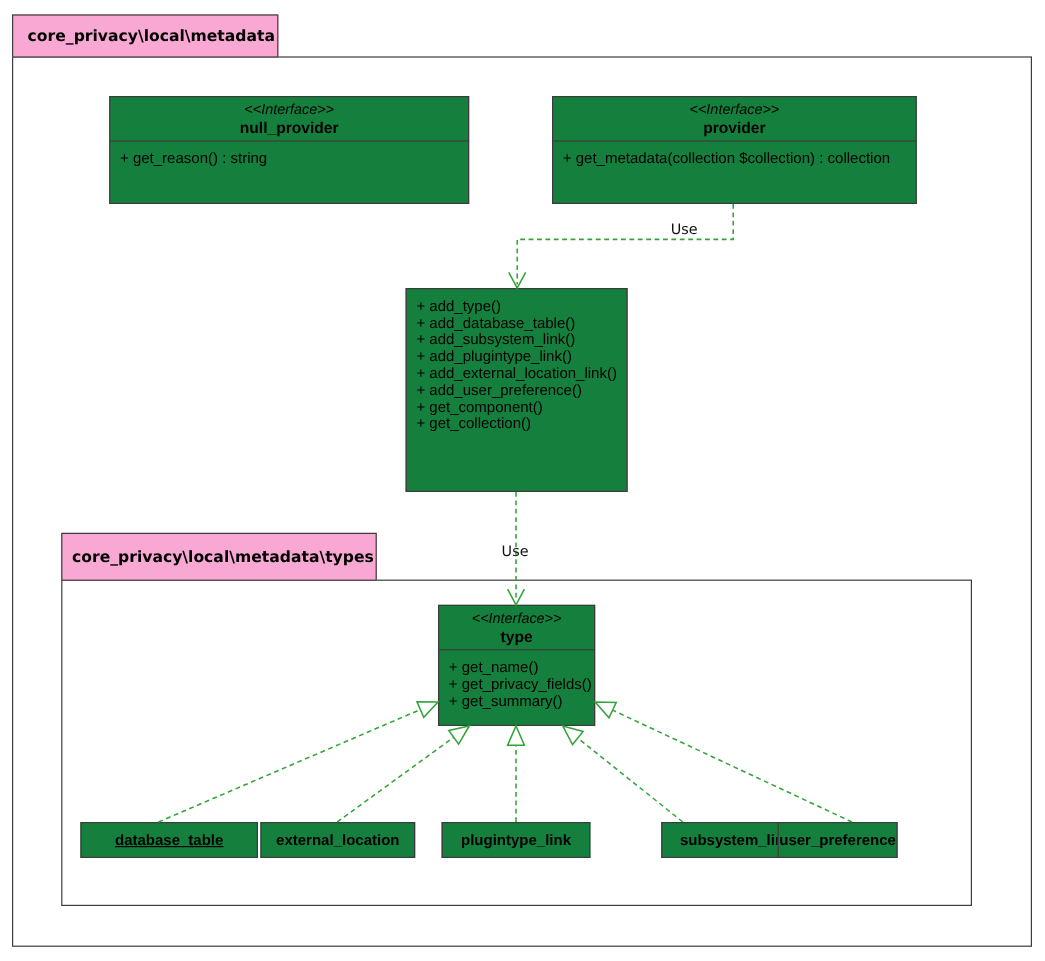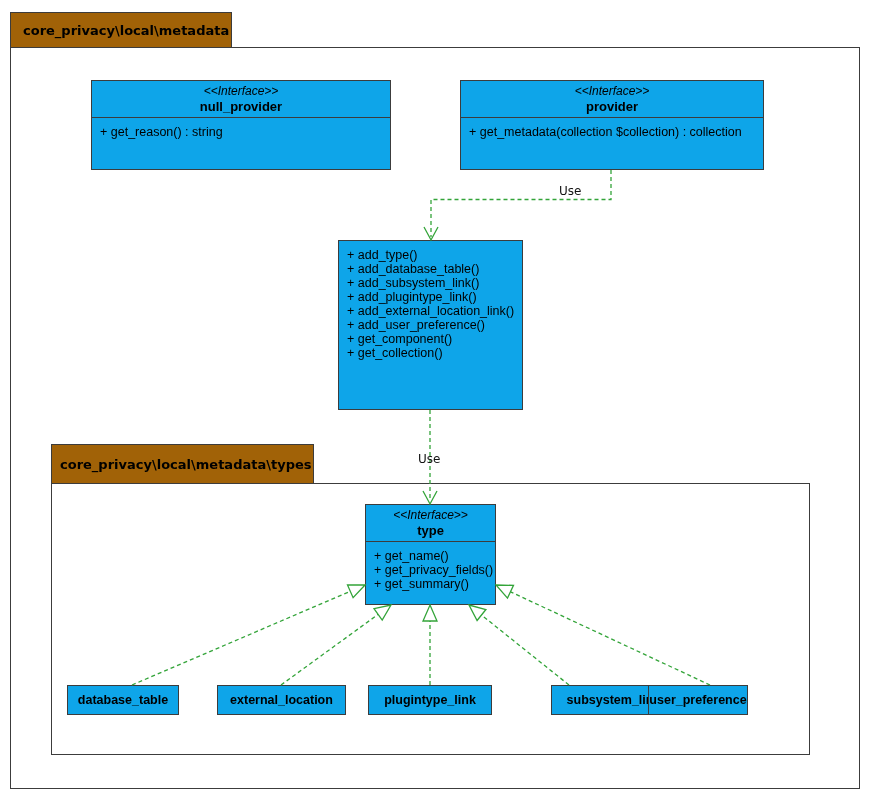--- a/index.html
+++ b/index.html
@@ -2,25 +2,25 @@
 <html><head>
 <meta charset="utf-8">
 <style>
   html,body{margin:0;padding:0;background:#ffffff;}
   .canvas{
     position:relative;width:871px;height:801px;background:#ffffff;
     font-family:"Liberation Sans",sans-serif;color:#000;overflow:hidden;
   }
   .pkg-body{position:absolute;border:1.4px solid #3c3c3c;background:transparent;box-sizing:border-box;}
   .pkg-tab{
-    position:absolute;border:1.4px solid #3c3c3c;background:#a16207;box-sizing:border-box;
+    position:absolute;border:1.4px solid #3c3c3c;background:#f9a8d4;box-sizing:border-box;
     display:flex;align-items:center;padding:0 12px;
     font-family:"DejaVu Sans",sans-serif;font-weight:bold;font-size:13px;white-space:nowrap;
   }
-  .cls{position:absolute;border:1.4px solid #3c3c3c;background:#0ea5e9;box-sizing:border-box;}
+  .cls{position:absolute;border:1.4px solid #3c3c3c;background:#15803d;box-sizing:border-box;}
   .cls-header{border-bottom:1px solid #3c3c3c;text-align:center;padding:3px 4px 2px;}
   .cls-header.name-only{padding:4px 4px 3px;}
   .stereo{font-style:italic;font-size:12px;line-height:15px;}
   .cname{font-weight:bold;font-size:13px;line-height:16px;}
   .methods{padding:7px 8px;}
   .method{font-size:12.5px;line-height:14px;white-space:nowrap;}
   .simple{display:flex;align-items:center;justify-content:center;font-weight:bold;font-size:12.5px;white-space:nowrap;}
   .edges{position:absolute;left:0;top:0;pointer-events:none;}
   .edge-label{position:absolute;font-family:"DejaVu Sans",sans-serif;font-size:12px;color:#111;white-space:nowrap;}
 </style>
@@ -77,21 +77,21 @@
       <div class="stereo">&lt;&lt;Interface&gt;&gt;</div>
       <div class="cname">type</div>
     </div>
     <div class="methods">
       <div class="method">+ get_name()</div>
       <div class="method">+ get_privacy_fields()</div>
       <div class="method">+ get_summary()</div>
     </div>
   </div>
 
-  <div class="cls simple" style="left:67px;top:685px;width:112px;height:30px;">
+  <div class="cls simple" style="left:67px;top:685px;width:148px;height:30px;text-decoration:underline;">
     <span>database_table</span>
   </div>
   <div class="cls simple" style="left:217px;top:685px;width:129px;height:30px;">
     <span>external_location</span>
   </div>
   <div class="cls simple" style="left:368px;top:685px;width:124px;height:30px;">
     <span>plugintype_link</span>
   </div>
   <div class="cls simple" style="left:507px;top:685px;width:125px;height:30px;margin-left:44px;">
     <span>subsystem_link</span>

